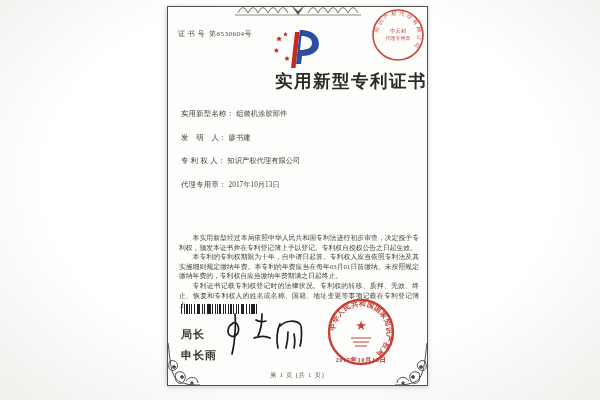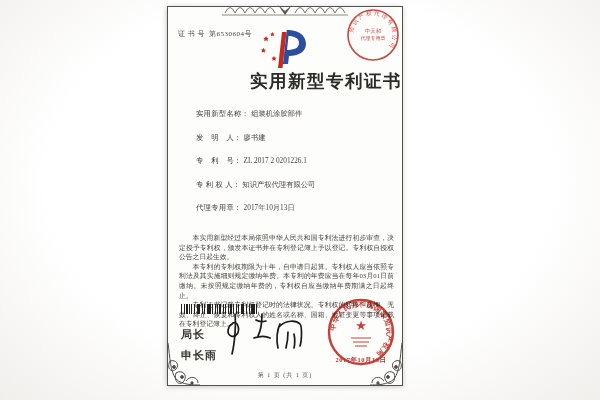--- a/index.html
+++ b/index.html
@@ -2,41 +2,41 @@
 <html><head>
 <meta charset="utf-8">
 <style>
   html,body{margin:0;padding:0;}
   body{
     width:600px;height:400px;position:relative;overflow:hidden;
     background:radial-gradient(ellipse at 50% 45%, #ffffff 60%, #f1efec 100%);
     font-family:"Liberation Serif","DejaVu Serif",serif;
   }
   .certificate{
-    position:absolute;left:167px;top:6px;width:236px;height:380px;
+    position:absolute;left:167px;top:6px;width:261px;height:380px;
     background:#fdfdfb;
     border:1.6px solid #54504a;
     box-shadow:0 1px 5px rgba(0,0,0,.18), -3px 0 6px -3px rgba(0,0,0,.12);
     box-sizing:border-box;
   }
   .top-lace{position:absolute;top:-6px;left:50%;transform:translateX(-50%);}
   .cert-no{
     position:absolute;left:10px;top:22px;
     font-size:7px;color:#4a463f;letter-spacing:.5px;white-space:nowrap;
   }
   .cert-no .num{margin-left:4px;}
   .logo{position:absolute;left:50%;top:21px;transform:translateX(-50%);}
   .agency-seal{position:absolute;right:1px;top:0px;opacity:.88;}
   .title{
     position:absolute;left:0;right:0;top:62px;margin:0;text-align:right;
     font-size:17.5px;font-weight:bold;color:#2d2a26;letter-spacing:1.5px;
   }
   .fields{position:absolute;left:13px;right:10px;top:102px;}
   .field{font-size:7.3px;color:#3c3834;margin-bottom:13.5px;white-space:nowrap;}
-  .field .lab{letter-spacing:.3px;margin-left:15px;}
+  .field .lab{letter-spacing:.3px;}
   .field .val{margin-left:2px;color:#4a4640;text-align:right;}
   .body-text{
     position:absolute;left:11px;right:8px;top:226px;
     font-size:6.8px;line-height:9.6px;color:#45413c;text-align:justify;
   }
   .body-text p{margin:0;text-indent:2em;}
   .barcode{
     position:absolute;left:13px;top:297px;width:77px;height:10px;
     background:
       repeating-linear-gradient(90deg,#23211f 0 1px,transparent 1px 2.6px),
@@ -100,23 +100,20 @@
   </svg>
 
   <h1 class="title">实用新型专利证书</h1>
 
   <div class="fields">
     <div class="field">
       <span class="lab">实用新型名称：</span><span class="val">组装机涂胶部件</span>
     </div>
     <div class="field">
       <span class="lab">发　明　人：</span><span class="val">廖书建</span>
-    </div>
-    <div class="field">
-      <span class="lab">专　利　号：</span><span class="val">ZL 2017 2 0201226.1</span>
     </div>
     <div class="field">
       <span class="lab">专 利 权 人：</span><span class="val">知识产权代理有限公司</span>
     </div>
     <div class="field">
       <span class="lab">代理专用章：</span><span class="val">2017年10月13日</span>
     </div>
   </div>
 
   <div class="body-text">

